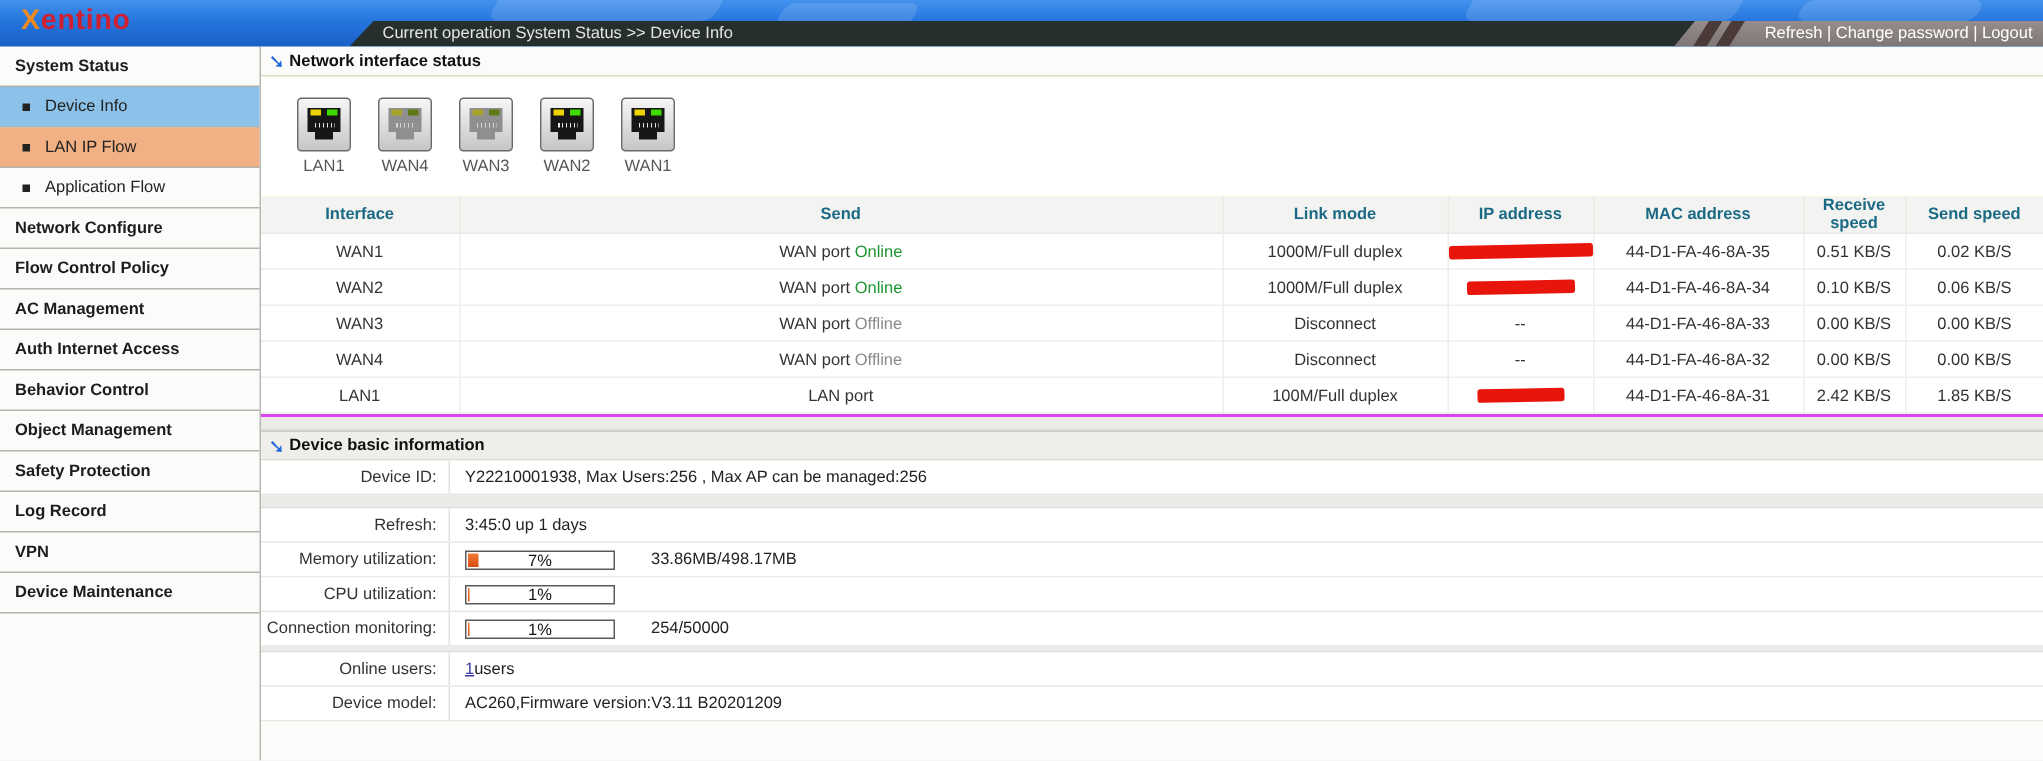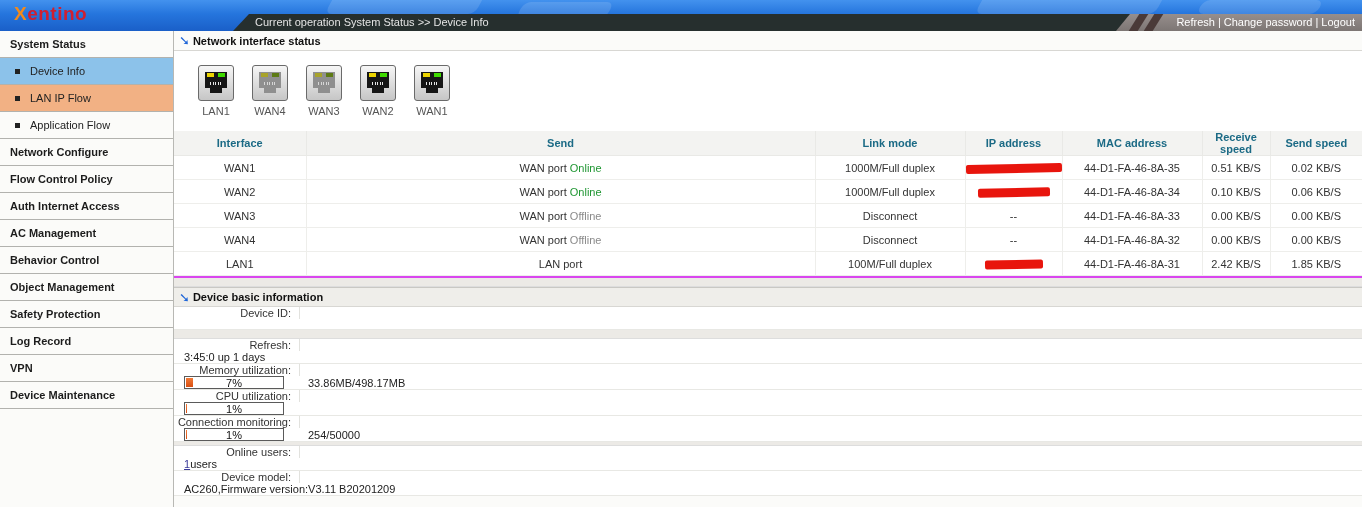--- a/index.html
+++ b/index.html
@@ -60,21 +60,21 @@
   table.iface { width: 100%; border-collapse: collapse; background: #fff; }
   table.iface th { height: 23px; background: #f3f3f1; color: #1b6a85; font-weight: bold; font-size: 11px; border: 1px solid #e9e9e6; border-top: none; }
   table.iface td { height: 24px; text-align: center; border: 1px solid #eeeeeb; color: #333; background: #fff; }
   table.iface th:first-child, table.iface td:first-child { border-left: none; }
   table.iface th:last-child, table.iface td:last-child { border-right: none; }
   .green { color: #1f9632; }
   .grayed { color: #8a8a8a; }
   .redact { display: inline-block; height: 9px; background: #e8150d; border-radius: 2px; transform: rotate(-1.2deg); vertical-align: middle; }
   
   .devrows { background: #fff; }
-  .dev-row { display: flex; align-items: stretch; min-height: 23px; border-bottom: 1px solid #e8e8e4; background: #fff; flex-direction: column; }
+  .dev-row { display: flex; align-items: stretch; min-height: 23px; border-bottom: 1px solid #e8e8e4; background: #fff; }
   .dev-label { width: 126px; display: flex; align-items: center; justify-content: flex-end; padding-right: 8px; color: #333; border-right: 1px solid #e2e2de; }
   .dev-value { display: flex; align-items: center; padding-left: 10px; color: #222; }
   .gaprow { height: 9px; background: #eceae6; border-bottom: 1px solid #ddd; }
   .gaprow.small { height: 4px; }
   .pbar { width: 100px; height: 13px; border: 1px solid #5a5a5a; background: #fff; position: relative; }
   .pfill { position: absolute; left: 1px; top: 1px; bottom: 1px; background: linear-gradient(180deg,#f27a38,#d84e10); }
   .ptext { position: absolute; width: 100%; text-align: center; line-height: 13px; color: #111; }
   .bar-extra { margin-left: 24px; }
   .ulink { color: #3a3a9a; text-decoration: underline; cursor: pointer; }
   .filler { flex: 1; background: #fbfbf9; }
@@ -99,22 +99,22 @@
 </div>
 
 <div class="main">
   <div class="sidebar" id="sidebar">
       <div class="side-item category"><span>System Status</span></div>
       <div class="side-item sub hl-blue"><span class="bullet"></span><span>Device Info</span></div>
       <div class="side-item sub hl-orange"><span class="bullet"></span><span>LAN IP Flow</span></div>
       <div class="side-item sub"><span class="bullet"></span><span>Application Flow</span></div>
       <div class="side-item category"><span>Network Configure</span></div>
       <div class="side-item category"><span>Flow Control Policy</span></div>
+      <div class="side-item category"><span>AC Management</span></div>
       <div class="side-item category"><span>Auth Internet Access</span></div>
-      <div class="side-item category"><span>AC Management</span></div>
       <div class="side-item category"><span>Behavior Control</span></div>
       <div class="side-item category"><span>Object Management</span></div>
       <div class="side-item category"><span>Safety Protection</span></div>
       <div class="side-item category"><span>Log Record</span></div>
       <div class="side-item category"><span>VPN</span></div>
       <div class="side-item category"><span>Device Maintenance</span></div>
     </div>
   <div class="content">
 
     <div class="sec-title">
@@ -249,20 +249,23 @@
     <div class="gaprow"></div>
 
     <div class="sec-title second">
       <span class="arrow-ic">➘</span>
       <span>Device basic information</span>
     </div>
 
     <div class="devrows" id="devrows">
         <div class="dev-row">
           <div class="dev-label">Device ID:</div>
+          <div class="dev-value">
+            <span>Y22210001938, Max Users:256 , Max AP can be managed:256</span>
+          </div>
         </div>
         <div class="gaprow"></div>
         <div class="dev-row">
           <div class="dev-label">Refresh:</div>
           <div class="dev-value">
             <span>3:45:0 up 1 days</span>
           </div>
         </div>
         <div class="dev-row">
           <div class="dev-label">Memory utilization:</div>

